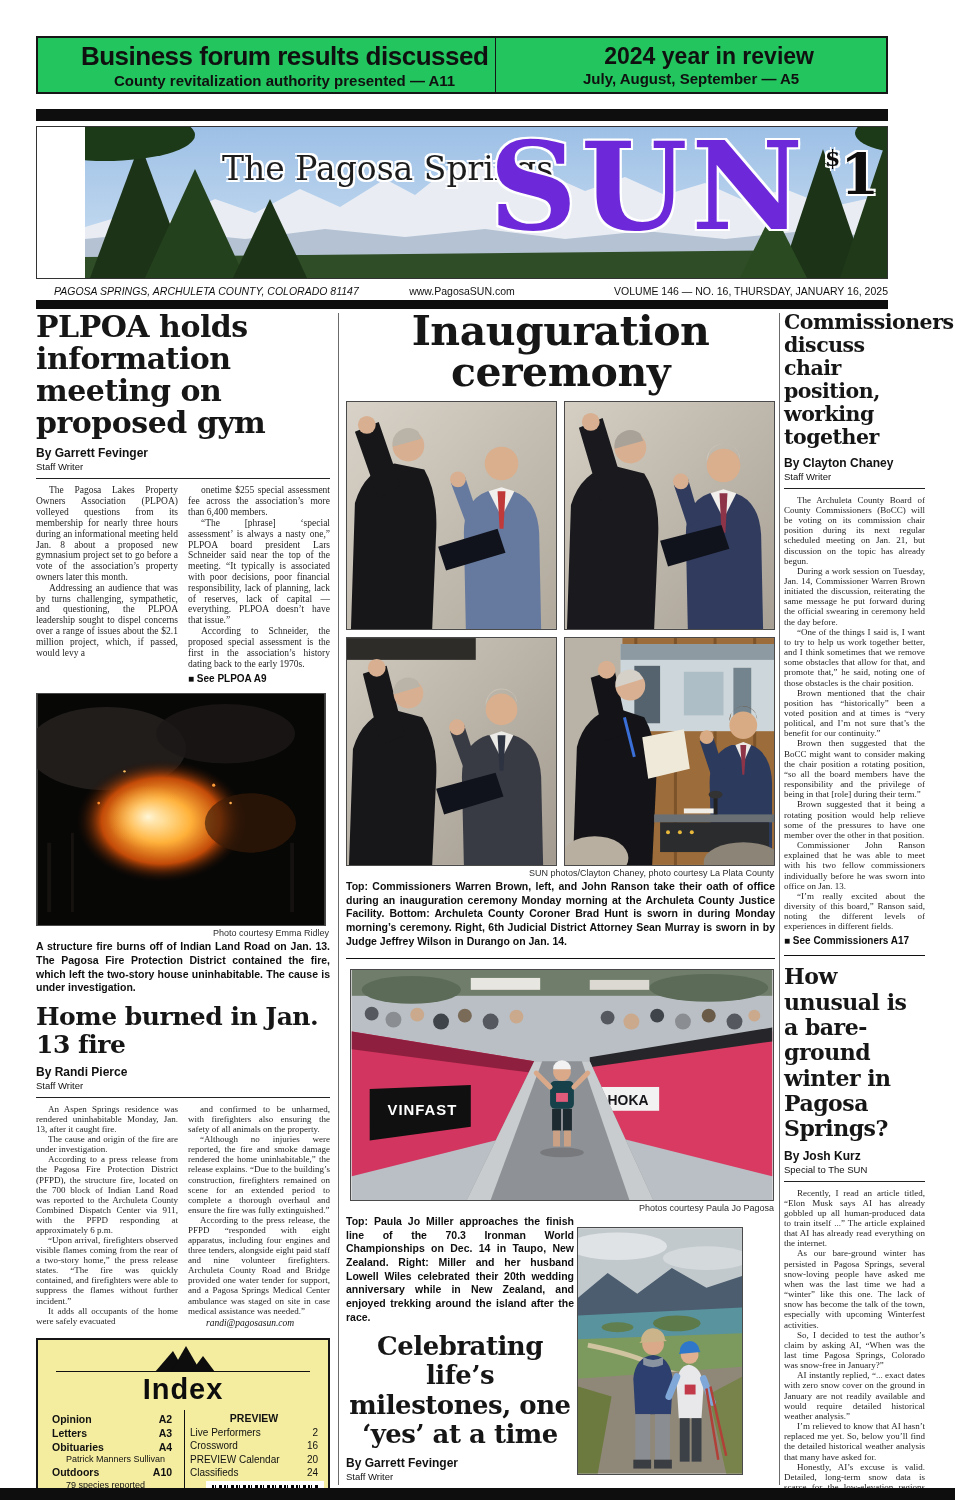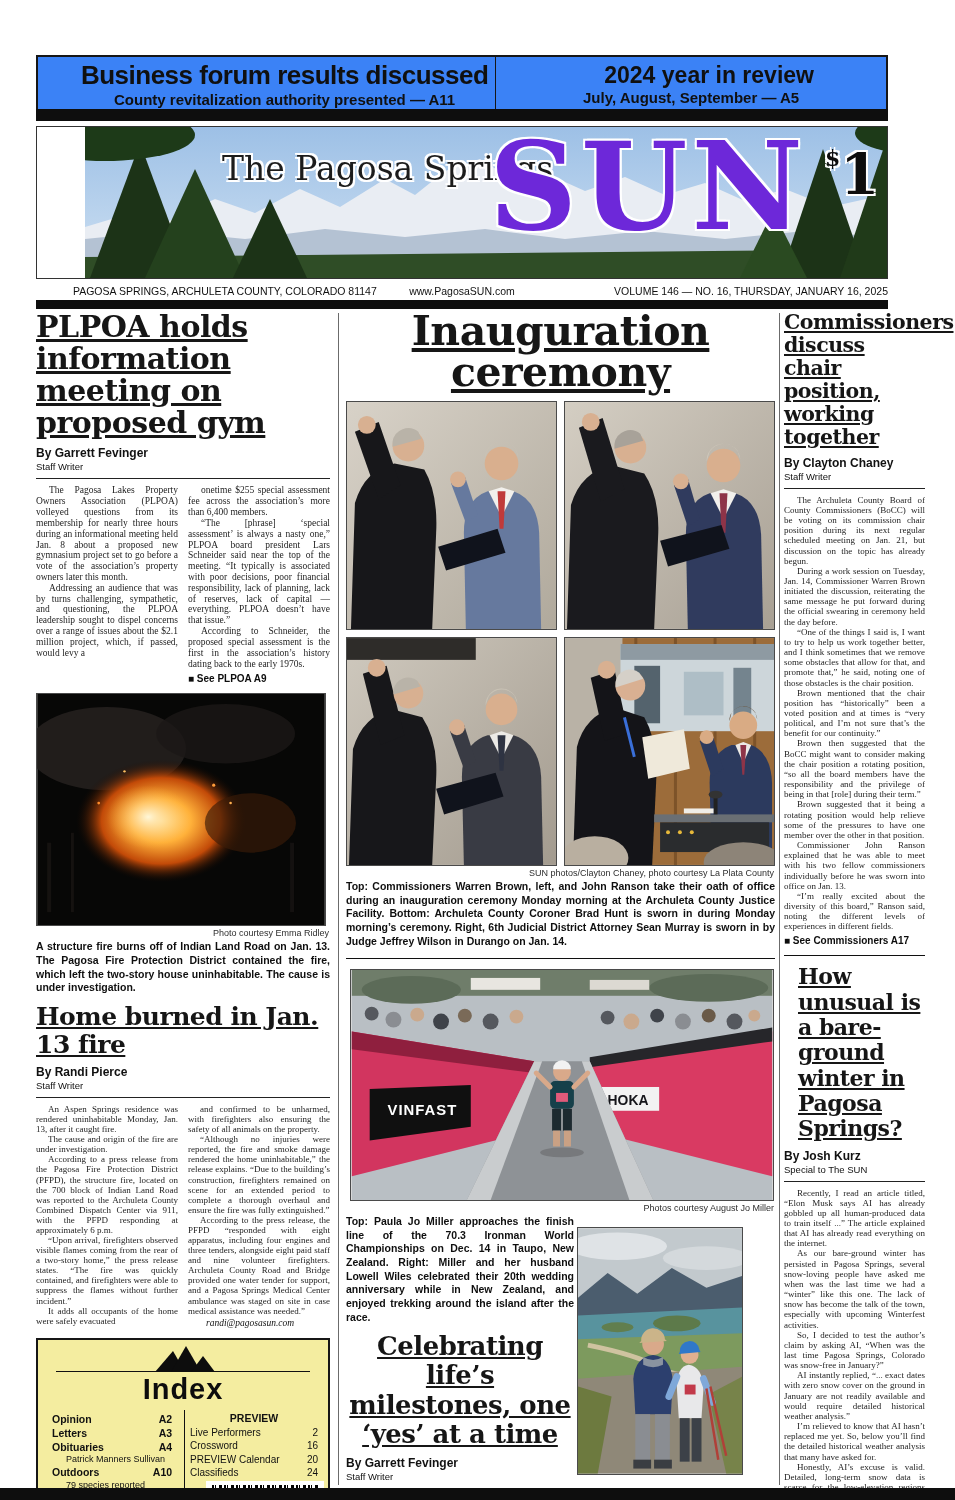--- a/index.html
+++ b/index.html
@@ -2,21 +2,21 @@
 <html><head>
 <meta charset="utf-8">
 <style>
   * { box-sizing: border-box; margin: 0; padding: 0; }
   html,body { background:#ffffff; }
   .sheet { position:relative; width:955px; height:1500px; background:#fff; overflow:hidden;
            font-family:"Liberation Serif", serif; color:#111; }
   .abs { position:absolute; }
 
   
-  .banner { left:36px; top:55px; width:852px; height:58px; background:#3b82f6;
+  .banner { left:36px; top:36px; width:852px; height:58px; background:#22c55e;
             border:2px solid #161616; display:flex;padding-left:36px; }
   .banner-cell { display:flex; flex-direction:column; justify-content:center; align-items:center; }
   .banner-left { width:52%; border-right:1.5px solid #161616; }
   .banner-right { width:48%; }
   .banner-h { font:bold 26px "Liberation Sans", sans-serif; color:#101010; letter-spacing:-0.5px; }
   .banner-h2 { font:bold 23px "Liberation Sans", sans-serif; color:#101010;margin-left:36px; }
   .banner-s { font:bold 15px "Liberation Sans", sans-serif; color:#101010; }
   .blackbar { background:#0e0e0e; }
 
   
@@ -29,36 +29,36 @@
     font-size:122px; letter-spacing:4px; color:#6d28d9; line-height:1.2;
     text-shadow:-2px -2px 0 #fff,2px -2px 0 #fff,-2px 2px 0 #fff,2px 2px 0 #fff; }
   .mast-price { position:absolute; left:788px; top:14px; font-family:"DejaVu Serif", serif; font-weight:bold; color:#0d0d0d;
     text-shadow:-2px -2px 0 #fff,2px -2px 0 #fff,-2px 2px 0 #fff,2px 2px 0 #fff; }
   .mast-price .sym { font-size:22px; vertical-align:28px; }
   .mast-price .val { font-size:56px; }
 
   
   .infobar { left:36px; top:282px; width:852px; height:17px; display:flex; align-items:center;
              font:10.5px "Liberation Sans", sans-serif; color:#101010; }
-  .infobar .l { width:40%; text-align:right; }
+  .infobar .l { width:40%; text-align:center;font-style:italic; }
   .infobar .c { width:20%; text-align:center; }
   .infobar .r { width:40%; text-align:right; }
 
   
   .colrule { width:1px; background:#6b6b6b; top:313px; height:1172px; }
   .leftcol  { left:36px;  top:311px; width:294px; }
   .centercol{ left:346px; top:311px; width:429px; }
   .rightcol { left:784px; top:311px; width:141px; }
 
-  .hl { font-family:"DejaVu Serif", serif; font-weight:bold; color:#161616; letter-spacing:-0.5px;text-decoration:underline; }
+  .hl { font-family:"DejaVu Serif", serif; font-weight:bold; color:#161616; letter-spacing:-0.5px; }
   .hl-plpoa { font-size:30px; line-height:1.07; }
   .hl-home { font-size:25px; line-height:1.1; margin-top:8px; }
   .hl-inaug { font-size:41px; line-height:1.0; text-align:center; margin-bottom:8px; }
   .hl-comm { font-size:20.5px; line-height:1.12; }
-  .hl-winter { font-size:22px; line-height:1.15;margin-left:14px; }
+  .hl-winter { font-size:22px; line-height:1.15; }
   .hl-celeb { font-size:26px; line-height:1.12; text-align:center; margin:8px 0 4px; }
 
   .byline { font:bold 12px "Liberation Sans", sans-serif; margin-top:7px; }
   .byrole { font:9.5px "Liberation Sans", sans-serif; margin-top:1px; }
   .byrule { border-bottom:1.5px solid #222; margin:6px 0 6px; }
 
   .two-col { display:flex; gap:10px; }
   .two-col > div { width:142px; }
   p.body { font-size:9.5px; line-height:1.14; text-align:justify; text-indent:13px; color:#1d1d1d; }
   .rightcol p.body { font-size:9px; line-height:1.13; }
@@ -432,21 +432,21 @@
       <path d="M203,100 a9,9 0 0 1 18,0 z" fill="#f2f2f2"></path>
       <rect x="200" y="112" width="24" height="28" rx="5" fill="#16404a"></rect>
       <rect x="206" y="124" width="12" height="9" fill="#e05a7a"></rect>
       <path d="M200,118 L186,104 M224,118 L238,104" stroke="#d9a98a" stroke-width="5" stroke-linecap="round" fill="none"></path>
       <rect x="202" y="140" width="9" height="22" fill="#1d2a30"></rect>
         <rect x="213" y="140" width="9" height="22" fill="#1d2a30"></rect>
       <rect x="203" y="162" width="7" height="16" fill="#caa184"></rect>
         <rect x="214" y="162" width="7" height="16" fill="#caa184"></rect>
       <ellipse cx="212" cy="184" rx="22" ry="5" fill="#77797c"></ellipse>
     </svg>
-    <div class="credit">Photos courtesy August Jo Miller</div>
+    <div class="credit">Photos courtesy Paula Jo Pagosa</div>
 
     <div class="bottom-block">
       <div class="bottom-left">
         <div class="caption">Top: Paula Jo Miller approaches the finish line of the 70.3 Ironman World Championships on Dec. 14 in Taupo, New Zealand. Right: Miller and her husband Lowell Wiles celebrated their 20th wedding anniversary while in New Zealand, and enjoyed trekking around the island after the race.</div>
         <div class="hl hl-celeb">Celebrating life’s milestones, one ‘yes’ at a time</div>
         <div class="byline">By Garrett Fevinger</div>
         <div class="byrole">Staff Writer</div>
         <div class="byrule"></div>
         <p class="body" style="font-size:10px;">Half a world away from the snow-dusted peaks she calls home, Pagosa Springs’ Paula Jo Miller woke one recent December morning on the brink of summertime in the South Pacific, readying herself for the final day of an epic journey that began four years earlier.</p>
 

